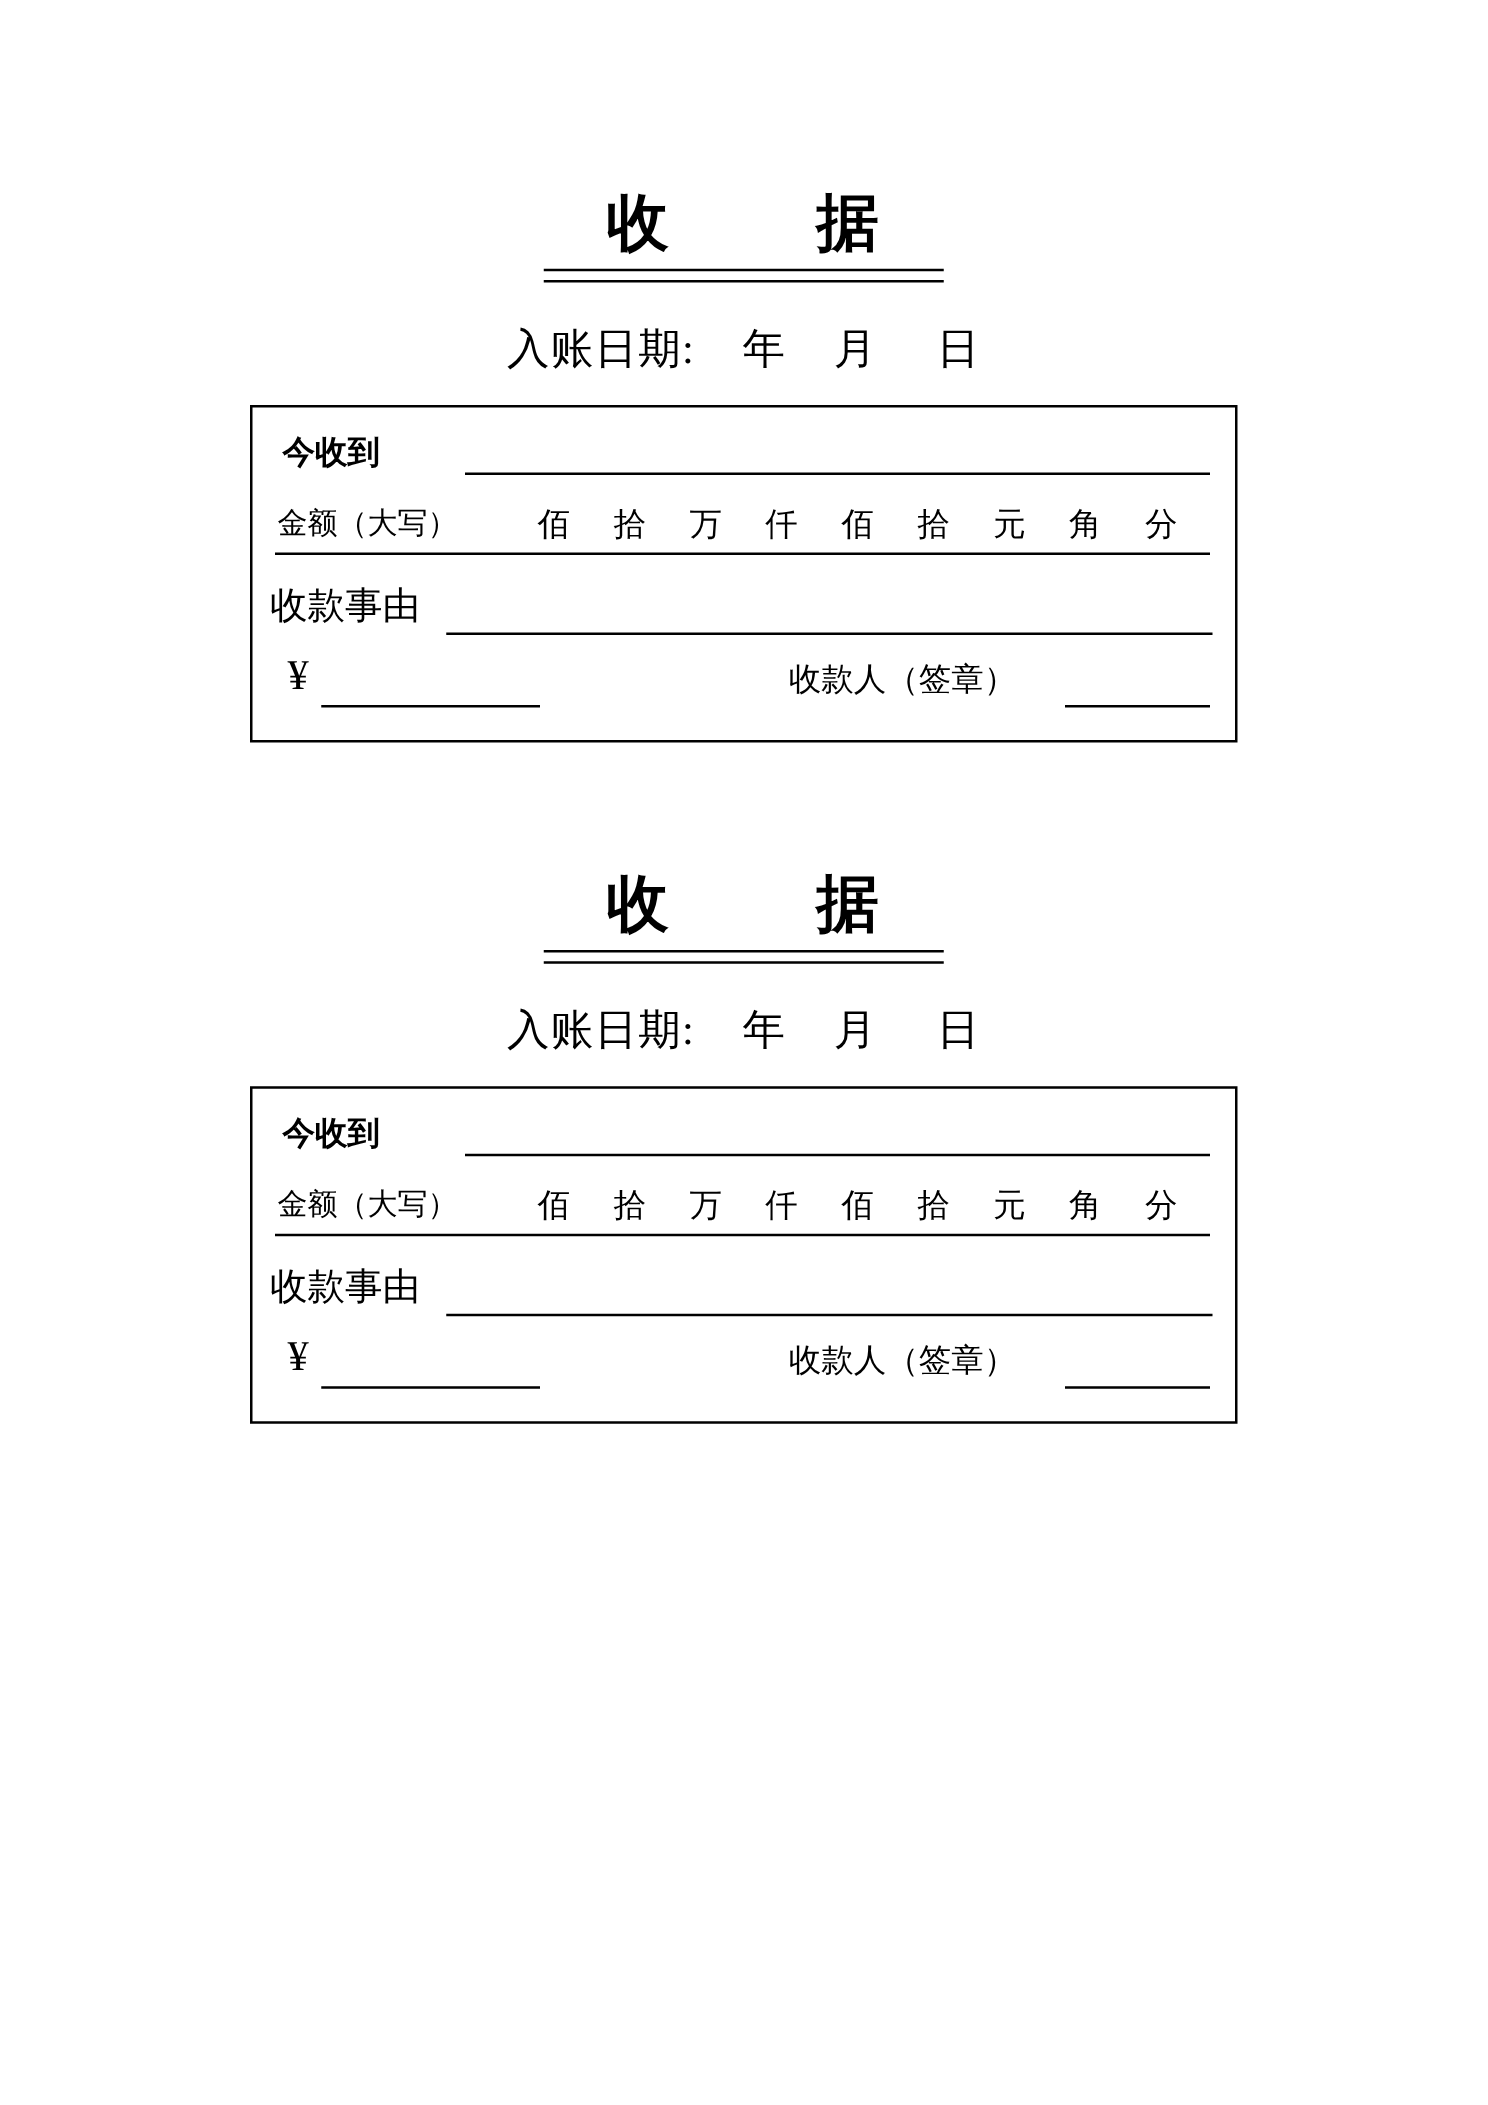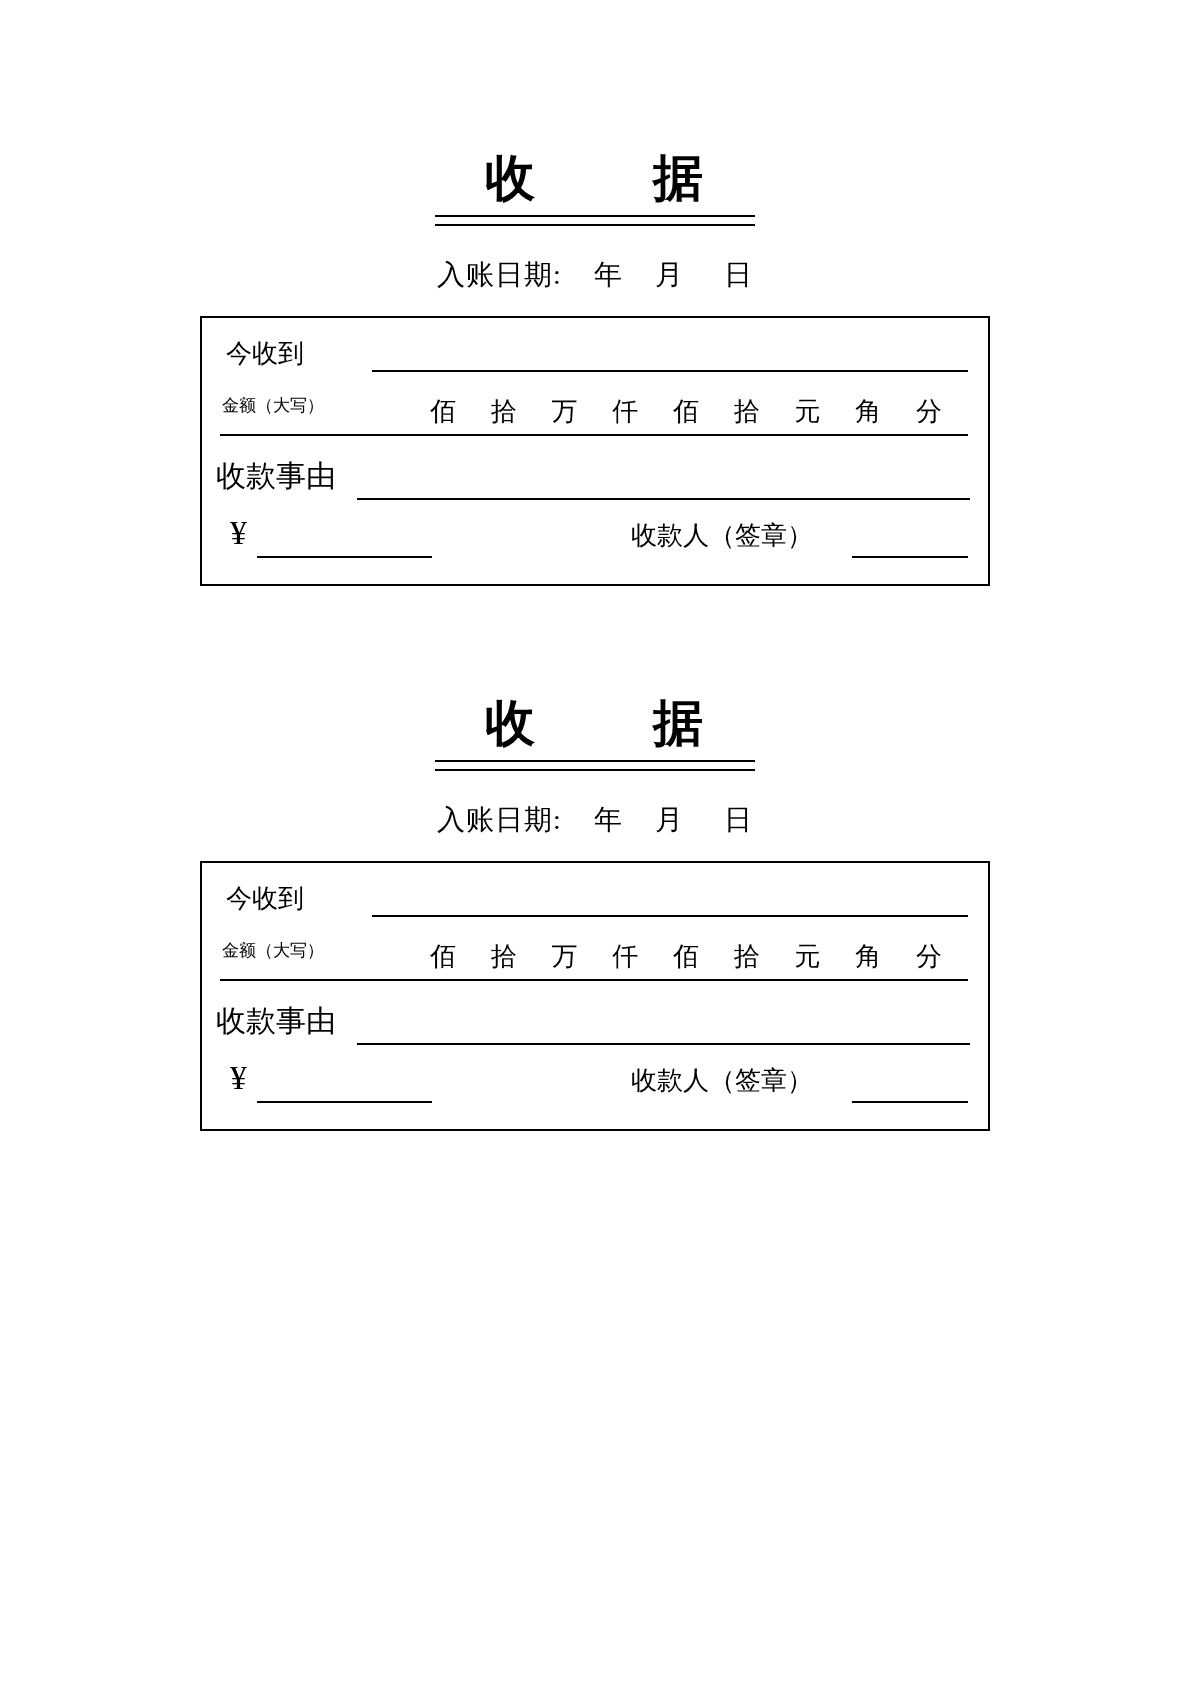--- a/index.html
+++ b/index.html
@@ -62,21 +62,21 @@
   .title-rule.r2 { bottom: 0px; }
 
   
   .date-line {
     margin-top: 30px;
     width: 100%;
     display: flex;
     justify-content: center;
   }
   .date-text {
-    font-size: 28px;
+    font-size: 34px;
     letter-spacing: 1px;
     white-space: pre;
   }
 
   
   .frame {
     position: relative;
     margin: 22px auto 0 auto;
     width: 790px;
     height: 270px;
@@ -85,21 +85,21 @@
   }
 
   .row {
     position: absolute;
     left: 0;
     right: 0;
     height: 58px;
   }
 
   
-  .row-received { top: 10px; }
+  .row-received { top: 10px; font-weight: bold; }
   .row-received .lbl {
     position: absolute;
     left: 24px;
     top: 8px;
     font-size: 26px;
     white-space: pre;
   }
   .row-received .rule {
     position: absolute;
     left: 170px;
@@ -107,21 +107,21 @@
     top: 42px;
     border-top: 2px solid #000;
   }
 
   
   .row-amount { top: 68px; }
   .row-amount .amt-label {
     position: absolute;
     left: 20px;
     top: 8px;
-    font-size: 17px;
+    font-size: 24px;
     white-space: pre;
   }
   .row-amount .denoms {
     position: absolute;
     left: 228px;
     right: 22px;
     top: 8px;
     font-size: 26px;
     display: flex;
     justify-content: space-between;

